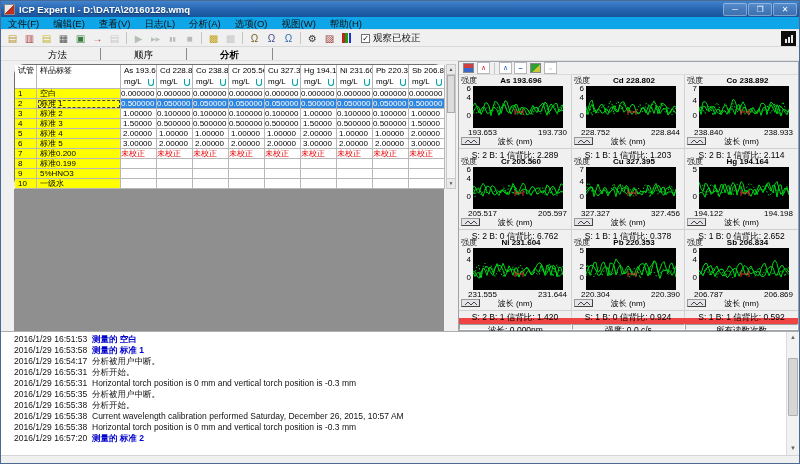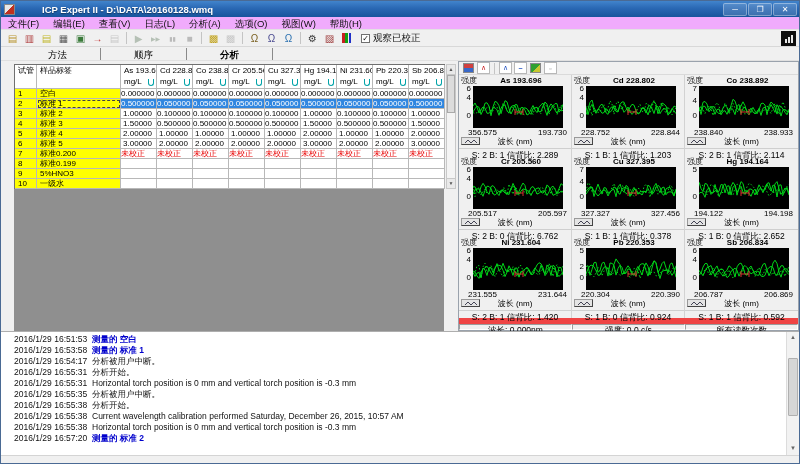--- a/index.html
+++ b/index.html
@@ -2,30 +2,30 @@
 <html><head>
 <meta charset="utf-8">
 <style>
   * { margin:0; padding:0; box-sizing:border-box; }
   html,body { width:800px; height:464px; overflow:hidden; background:#d6d3ce; }
   body { font-family:"Liberation Sans","DejaVu Sans",sans-serif; }
   .win { position:relative; width:800px; height:464px; background:#f0f0f0; border:1px solid #4a6a94; overflow:hidden; }
 
   
   .titlebar { height:16px; display:flex; align-items:center; padding:0 2px 0 3px;
-    background:linear-gradient(180deg,#4184cc 0%,#2a68b4 45%,#17549c 100%); color:#fff;gap:23px; }
+    background:linear-gradient(180deg,#4184cc 0%,#2a68b4 45%,#17549c 100%); color:#fff; }
   .appicon { width:11px; height:11px; margin-right:4px; background:linear-gradient(135deg,#e8e8e8 45%,#c03020 45%);
     border:1px solid #888; flex:none; }
   .title { font-size:9.5px; font-weight:bold; text-shadow:0 1px 1px rgba(0,0,0,.4); white-space:nowrap; }
   .winbtns { margin-left:auto; display:flex; gap:1px; }
   .wb { width:24px; height:13px; font-size:8px; line-height:12px; text-align:center; color:#fff;
     background:rgba(255,255,255,.15); border:1px solid rgba(255,255,255,.35); border-radius:2px; cursor:default; }
 
   
-  .menubar { height:13px; display:flex; align-items:center; background:#f0abfc; border-bottom:1px solid #e2e2e2; }
+  .menubar { height:13px; display:flex; align-items:center; background:#0ea5e9; border-bottom:1px solid #e2e2e2; }
   .menu-item { font-size:9.5px; padding:0 7px; color:#111; line-height:13px; }
 
   
   .toolbar { height:17px; display:flex; align-items:center; padding:0 3px; background:#f0f0f0; border-bottom:1px solid #d8d8d8; }
   .ticon { width:17px; height:15px; display:inline-flex; align-items:center; justify-content:center; font-size:10px; cursor:default; flex:none; }
   .ticon.dis { opacity:.42; filter:grayscale(60%); }
   .tsep { width:1px; height:12px; background:#c4c4c4; margin:0 3px; flex:none; }
   .bars { width:9px; height:10px;
     background:linear-gradient(90deg,#c82020 0 28%,transparent 28% 38%,#12a012 38% 64%,transparent 64% 74%,#2030c8 74% 100%); }
   .blackicon { width:15px; height:15px; background:#0d0d0d; margin-left:auto; display:flex; align-items:flex-end; justify-content:center; gap:1px; padding-bottom:3px; }
@@ -37,21 +37,21 @@
   
   .tabs { height:14px; display:flex; align-items:center; background:#f0f0f0; border-bottom:1px solid #e0e0e0; padding-left:14px; }
   .tab { width:86px; text-align:center; font-size:9.5px; line-height:13px; border-right:1px solid #8a8a8a; height:12px; }
   .tab.active { font-weight:bold; }
 
   
   .content { display:flex; height:270px; }
 
   
   .left { width:456px; position:relative; background:#f0f0f0; padding:3px 0 0 13px; }
-  .tbl { display:inline-block; background:#b91c1c; border-top:1px solid #707070; border-left:1px solid #707070; }
+  .tbl { display:inline-block; background:#b91c1c; border-top:1px solid #707070; border-left:1px solid #707070;border-radius:11px; }
   .tr { display:flex; height:10px; }
   .tr.head { height:24px; }
   .th,.td { border-right:1px solid #b8b8b8; border-bottom:1px solid #b8b8b8; font-size:8px; line-height:10px;
     overflow:hidden; white-space:nowrap; background:#fff; }
   .c-tube { width:22px; padding-left:3px; }
   .c-label { width:84px; padding-left:3px; }
   .c-val { width:36px; text-align:right; padding-right:4px; }
   .yellow { background:#ffff00; }
   .th { line-height:11px; }
   .th .l2 { display:flex; justify-content:space-between; align-items:center; padding-right:2px; }
@@ -399,21 +399,21 @@
                 <span class="ytick" style="top: 26px;">0</span>
               </div>
               <svg class="plot" width="90" height="42">
                 <polyline points="0,25.9 2,22.7 4,20.3 6,21.3 8,28.5 10,24.2 12,17.2 14,16.8 16,20.1 18,29.7 20,20.8 22,15.4 24,16.3 26,19.7 28,27.7 30,20.7 32,14.7 34,15.9 36,22.8 38,28.0 40,23.6 42,18.7 44,18.7 46,24.8 48,28.6 50,22.4 52,21.8 54,22.8 56,26.2 58,28.4 60,22.4 62,21.9 64,21.2 66,25.8 68,25.5 70,19.9 72,16.0 74,18.0 76,26.0 78,23.8 80,19.7 82,17.6 84,17.6 86,26.2 88,24.0 90,18.3" fill="none" stroke="#00d418" stroke-width="1"></polyline>
                 <polyline points="0,20.0 2,17.0 4,21.2 6,27.1 8,23.5 10,20.9 12,22.1 14,27.3 16,27.1 18,25.6 20,21.8 22,21.8 24,23.9 26,29.3 28,22.3 30,19.1 32,19.2 34,24.7 36,27.2 38,20.7 40,19.6 42,19.7 44,25.1 46,27.4 48,21.6 50,21.6 52,24.5 54,29.0 56,27.9 58,23.2 60,19.5 62,24.0 64,26.6 66,21.4 68,18.8 70,17.1 72,23.6 74,29.4 76,21.3 78,17.9 80,20.3 82,24.1 84,27.2 86,23.0 88,24.9 90,24.4" fill="none" stroke="#00d418" stroke-width="1"></polyline>
                 <polyline points="0,26.6 2,27.5 4,26.6 6,24.2 8,23.0 10,25.5 12,23.4 14,21.6 16,20.5 18,25.6 20,24.8 22,18.4 24,21.0 26,26.0 28,24.9 30,17.3 32,18.5 34,25.2 36,25.0 38,21.1 40,21.6 42,25.9 44,28.9 46,22.4 48,23.1 50,28.0 52,29.0 54,27.2 56,24.0 58,24.3 60,28.5 62,21.1 64,21.6 66,25.8 68,27.7 70,21.5 72,17.4 74,21.1 76,28.6 78,21.6 80,19.2 82,20.6 84,28.8 86,24.4 88,19.0 90,22.6" fill="none" stroke="#00d418" stroke-width="1" stroke-dasharray="1.5,2"></polyline>
                 <path d="M42 26 h8 M42 23 v6 M50 23 v6" stroke="#d83030" fill="none"></path>
               </svg>
             </div>
             <div class="xlabels">
-              <span>356.575</span>
+              <span>193.653</span>
               <span>193.730</span>
             </div>
             <div class="xaxisrow"><button class="mini-btn">
                 <svg width="12" height="5">
                   <polyline points="0,4 3,1 6,4 9,1 12,4" fill="none" stroke="#445" stroke-width="1"></polyline>
                 </svg>
               </button><span>波长 (nm)</span></div>
             <div class="sbr">S: 2 B: 1 信背比: 2.289</div>
           </div>
           <div class="cell">

